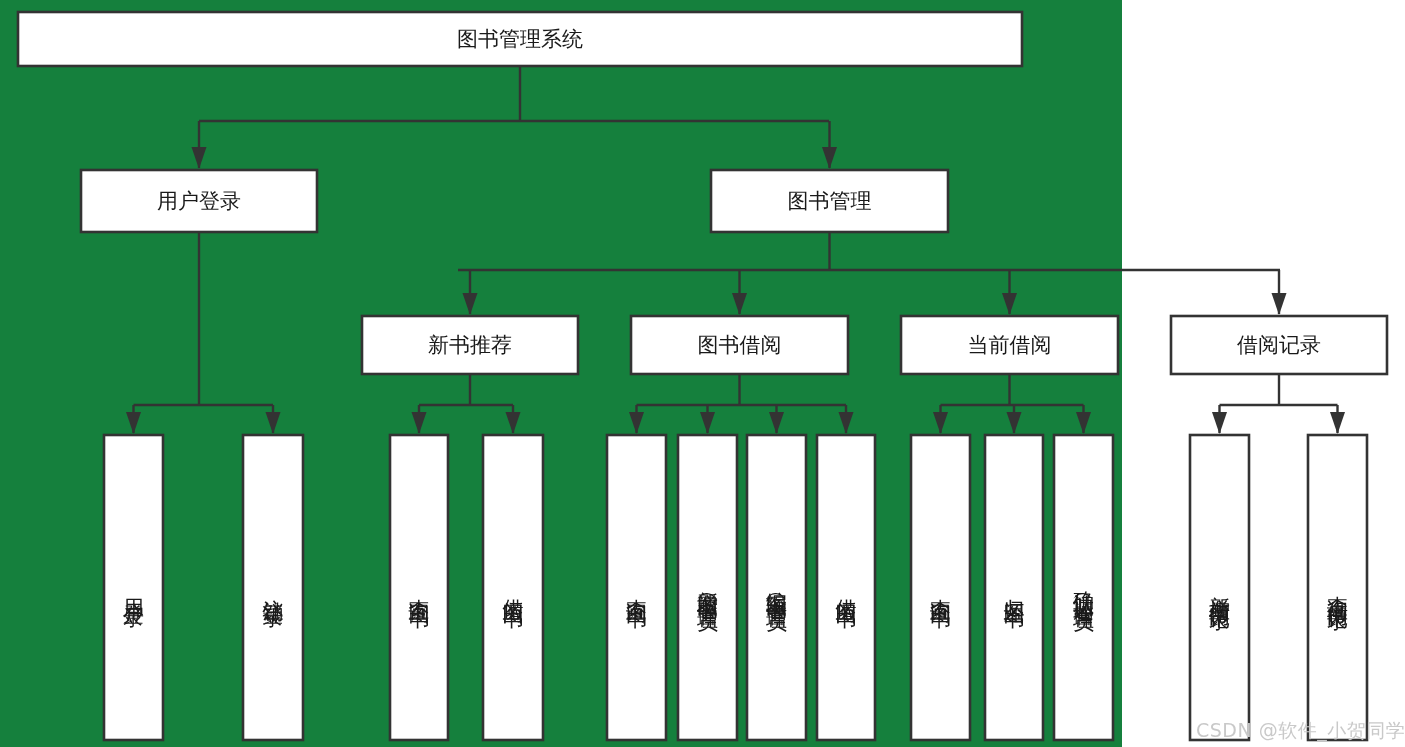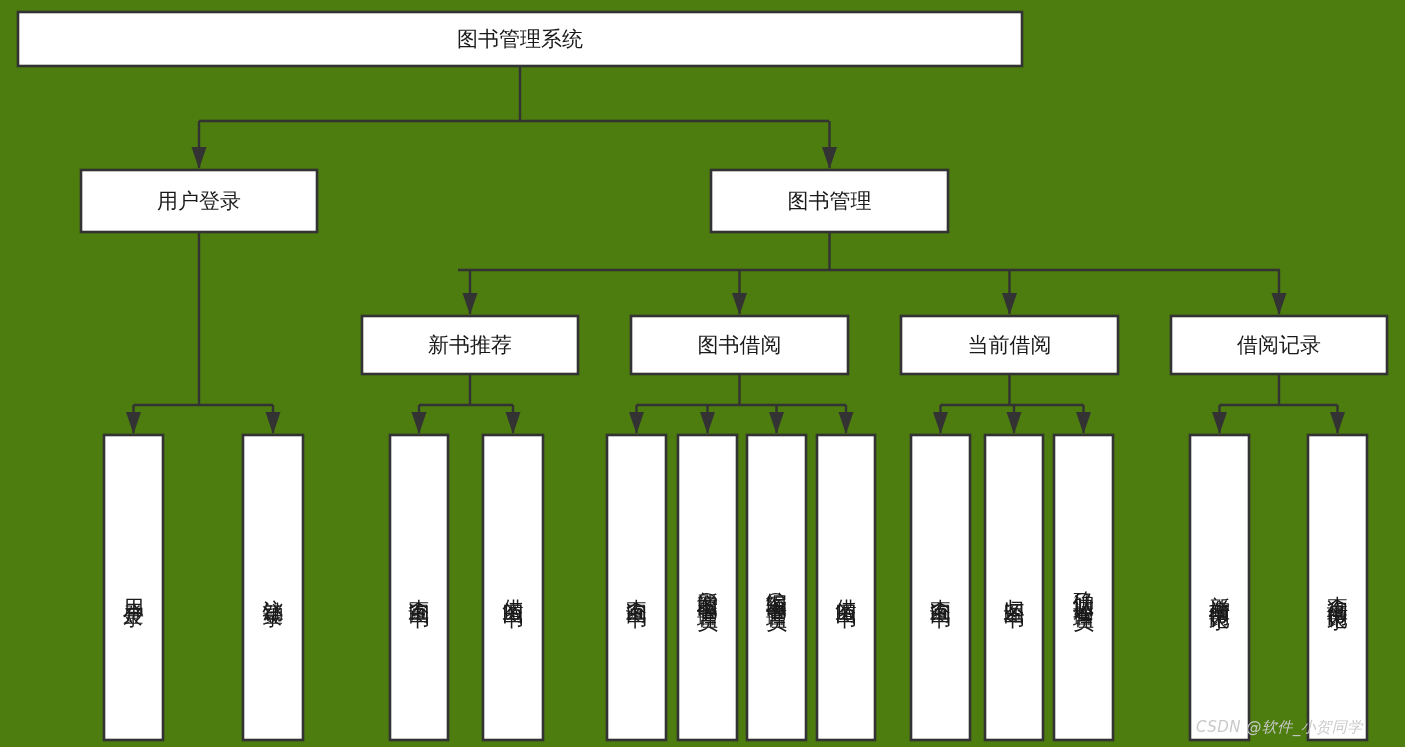--- a/index.html
+++ b/index.html
@@ -9,23 +9,23 @@
     background: #ffffff;
   }
   body {
     width: 1405px;
     height: 747px;
     overflow: hidden;
     font-family: "DejaVu Sans", "Liberation Sans", sans-serif;
   }
   #diagram-root {
     position: relative;
-    width: 1405px;
+    width: 1122px;
     height: 747px;
-    background: #4d7c0f;
+    background: #15803d;
   }
   svg#flow-svg {
     position: absolute;
     top: 0;
     left: 0;
     width: 1405px;
     height: 747px;
     display: block;
   }
   .node-rect {
@@ -62,25 +62,24 @@
     display: flex;
     align-items: center;
     justify-content: center;
     white-space: nowrap;
     pointer-events: none;
     box-sizing: border-box;
   }
   .watermark {
     position: absolute;
     font-family: "DejaVu Sans", "Liberation Sans", sans-serif;
-    font-size: 15px;
+    font-size: 19px;
     color: #c9c9c9;
     white-space: nowrap;
     letter-spacing: 0.5px;
-    font-style: italic;
   }
 </style>
 </head>
 <body>
 
 <div id="diagram-root">
 
   <svg id="flow-svg" viewBox="0 0 1405 747">
     <g id="connector-layer">
         <line x1="520" y1="66" x2="520" y2="121" class="conn"></line>

